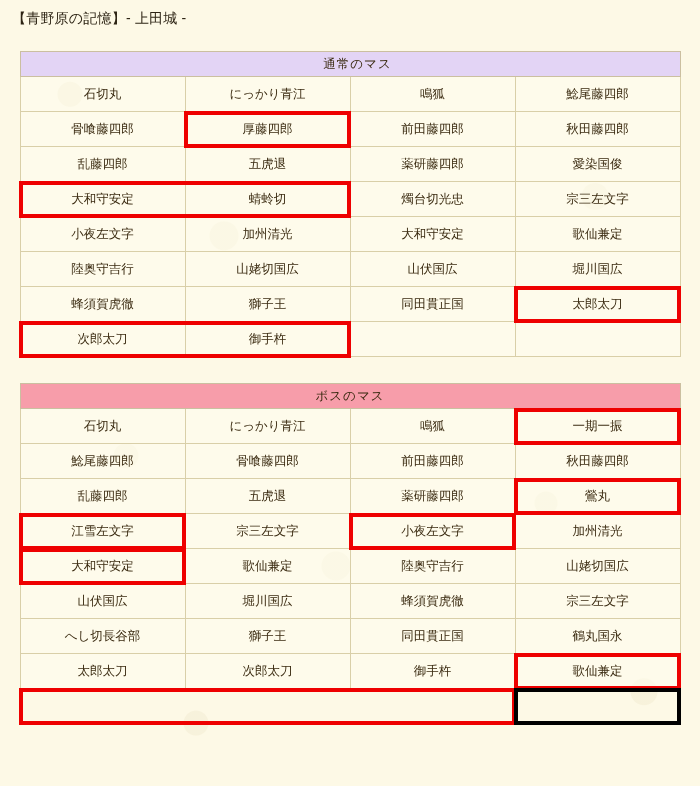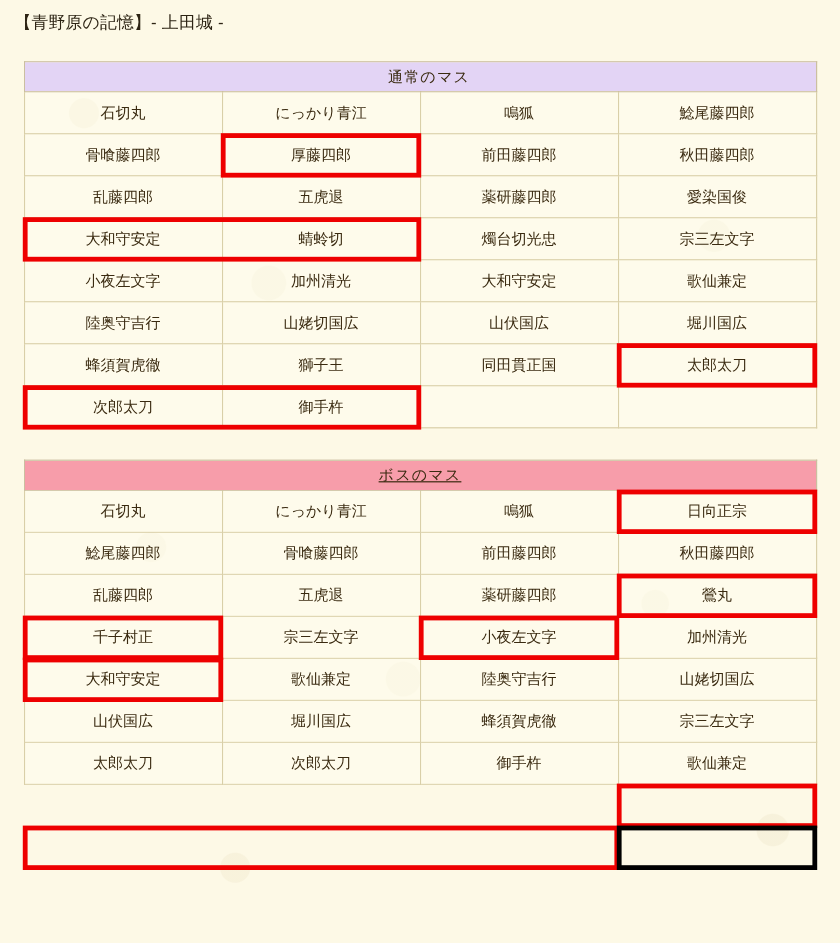--- a/index.html
+++ b/index.html
@@ -60,21 +60,21 @@
     background: rgba(255,253,238,0.55);
     position: relative;
   }
   .section-header {
     border: 1px solid #cbbfa0 !important;
     font-size: 12.5px;
     height: 22px !important;
     letter-spacing: 1px;
   }
   .hdr-normal { background: #e3d4f5 !important; padding-left: 16px; }
-  .hdr-boss { background: #f79daa !important; text-decoration: underline; }
+  .hdr-boss { background: #f79daa !important; }
   .spacer {
     height: 26px;
   }
   
   .overlay {
     position: absolute;
     border: 4px solid #ee0000;
     box-sizing: border-box;
     pointer-events: none;
     z-index: 5;
@@ -168,51 +168,57 @@
       <thead>
         <tr>
           <th class="section-header hdr-boss" colspan="4">ボスのマス</th>
         </tr>
       </thead>
       <tbody>
           <tr>
             <td>石切丸</td>
             <td>にっかり青江</td>
             <td>鳴狐</td>
-            <td>日向正宗</td>
+            <td>一期一振</td>
           </tr>
           <tr>
             <td>鯰尾藤四郎</td>
             <td>骨喰藤四郎</td>
             <td>前田藤四郎</td>
             <td>秋田藤四郎</td>
           </tr>
           <tr>
             <td>乱藤四郎</td>
             <td>五虎退</td>
             <td>薬研藤四郎</td>
             <td>鶯丸</td>
           </tr>
           <tr>
-            <td>千子村正</td>
+            <td>江雪左文字</td>
             <td>宗三左文字</td>
             <td>小夜左文字</td>
             <td>加州清光</td>
           </tr>
           <tr>
             <td>大和守安定</td>
             <td>歌仙兼定</td>
             <td>陸奥守吉行</td>
             <td>山姥切国広</td>
           </tr>
           <tr>
             <td>山伏国広</td>
             <td>堀川国広</td>
             <td>蜂須賀虎徹</td>
             <td>宗三左文字</td>
+          </tr>
+          <tr>
+            <td>へし切長谷部</td>
+            <td>獅子王</td>
+            <td>同田貫正国</td>
+            <td>鶴丸国永</td>
           </tr>
           <tr>
             <td>太郎太刀</td>
             <td>次郎太刀</td>
             <td>御手杵</td>
             <td>歌仙兼定</td>
           </tr>
         </tbody>
     </table>
     <div class="ov-layer">

